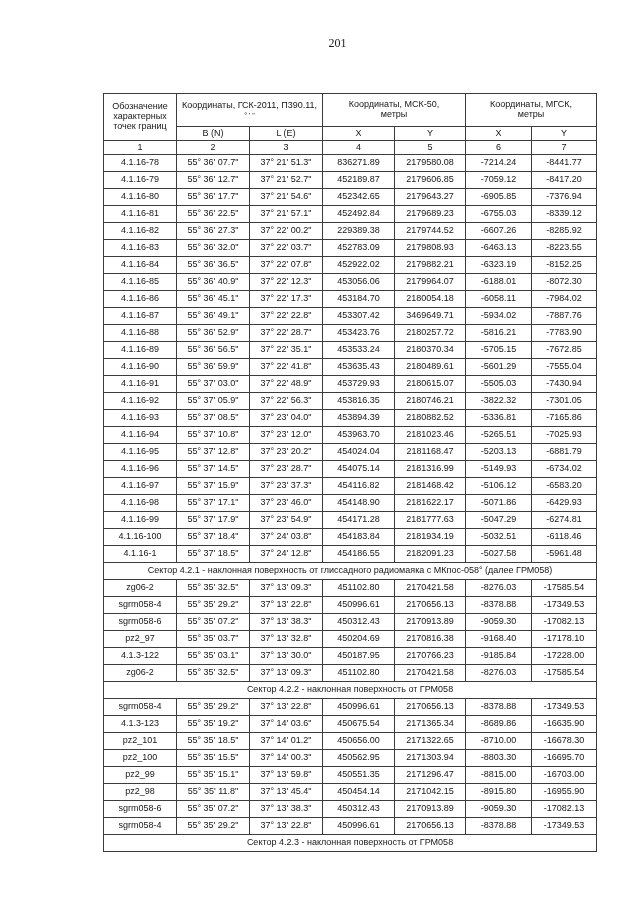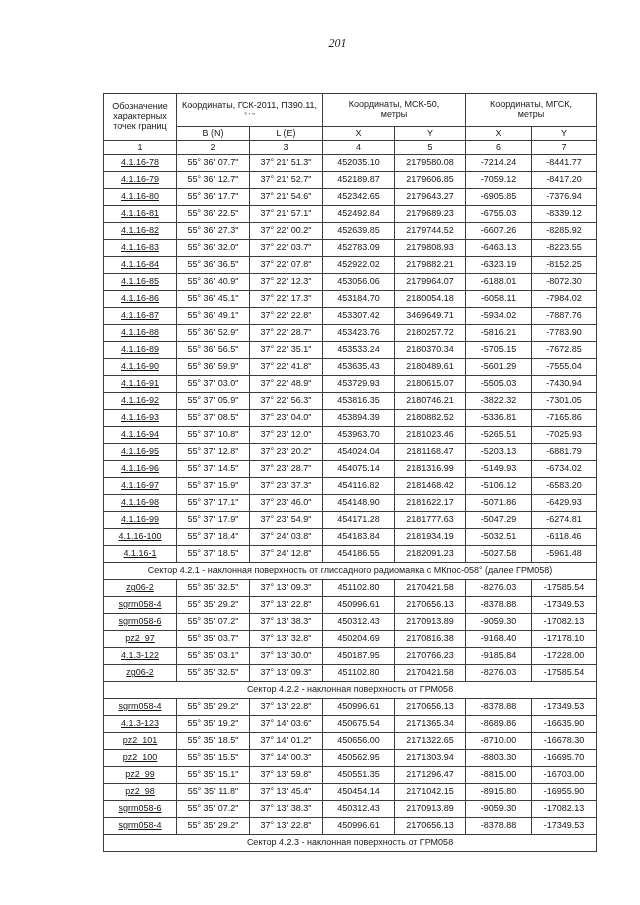--- a/index.html
+++ b/index.html
@@ -2,40 +2,40 @@
 <html><head>
 <meta charset="utf-8">
 <style>
   html,body{margin:0;padding:0;}
   body{
     width:640px;height:905px;background:#ffffff;position:relative;
     font-family:"Liberation Sans", sans-serif;color:#161616;
   }
   .page-number{
     position:absolute;top:36px;left:91px;width:493px;text-align:center;
-    font-family:"Liberation Serif", serif;font-size:12px;color:#1c1c1c;font-style:italic;
+    font-family:"Liberation Serif", serif;font-size:12px;color:#1c1c1c;
   }
   table.coords{
     position:absolute;top:93px;left:103px;width:493px;
     border-collapse:collapse;table-layout:fixed;
   }
   table.coords th, table.coords td{
     border:1px solid #3c3c3c;
     font-size:9px;font-weight:normal;line-height:1.08;
     padding:0 2px;text-align:center;vertical-align:middle;
     overflow:hidden;white-space:nowrap;
   }
   col.c1{width:73px;} col.c2{width:73px;} col.c3{width:73px;}
   col.c4{width:72px;} col.c5{width:71px;} col.c6{width:66px;} col.c7{width:65px;}
   thead tr.h1 th{height:32px;white-space:normal;}
   thead tr.h2 th{height:13px;margin-left:20px;}
   thead tr.h3 th{height:13px;}
   .units{font-size:7px;line-height:1;margin-top:1px;}
   tbody td{height:16px;}
-  td.pt{text-align:left;padding-left:7px;text-decoration:underline;}
+  td.pt{text-align:left;padding-left:7px;}
   td.section{text-align:left;padding-left:7px;white-space:normal;}
 </style>
 </head>
 <body>
 
 <div>
   <div class="page-number">201</div>
 
   <table class="coords">
     <colgroup>
@@ -79,21 +79,21 @@
         <th>5</th>
         <th>6</th>
         <th>7</th>
       </tr>
     </thead>
     <tbody id="table-body">
         <tr>
           <td class="pt">4.1.16-78</td>
           <td>55° 36' 07.7"</td>
           <td>37° 21' 51.3"</td>
-          <td>452035.10</td>
+          <td>836271.89</td>
           <td>2179580.08</td>
           <td>-7214.24</td>
           <td>-8441.77</td>
         </tr>
         <tr>
           <td class="pt">4.1.16-79</td>
           <td>55° 36' 12.7"</td>
           <td>37° 21' 52.7"</td>
           <td>452189.87</td>
           <td>2179606.85</td>
@@ -115,21 +115,21 @@
           <td>37° 21' 57.1"</td>
           <td>452492.84</td>
           <td>2179689.23</td>
           <td>-6755.03</td>
           <td>-8339.12</td>
         </tr>
         <tr>
           <td class="pt">4.1.16-82</td>
           <td>55° 36' 27.3"</td>
           <td>37° 22' 00.2"</td>
-          <td>452639.85</td>
+          <td>229389.38</td>
           <td>2179744.52</td>
           <td>-6607.26</td>
           <td>-8285.92</td>
         </tr>
         <tr>
           <td class="pt">4.1.16-83</td>
           <td>55° 36' 32.0"</td>
           <td>37° 22' 03.7"</td>
           <td>452783.09</td>
           <td>2179808.93</td>

